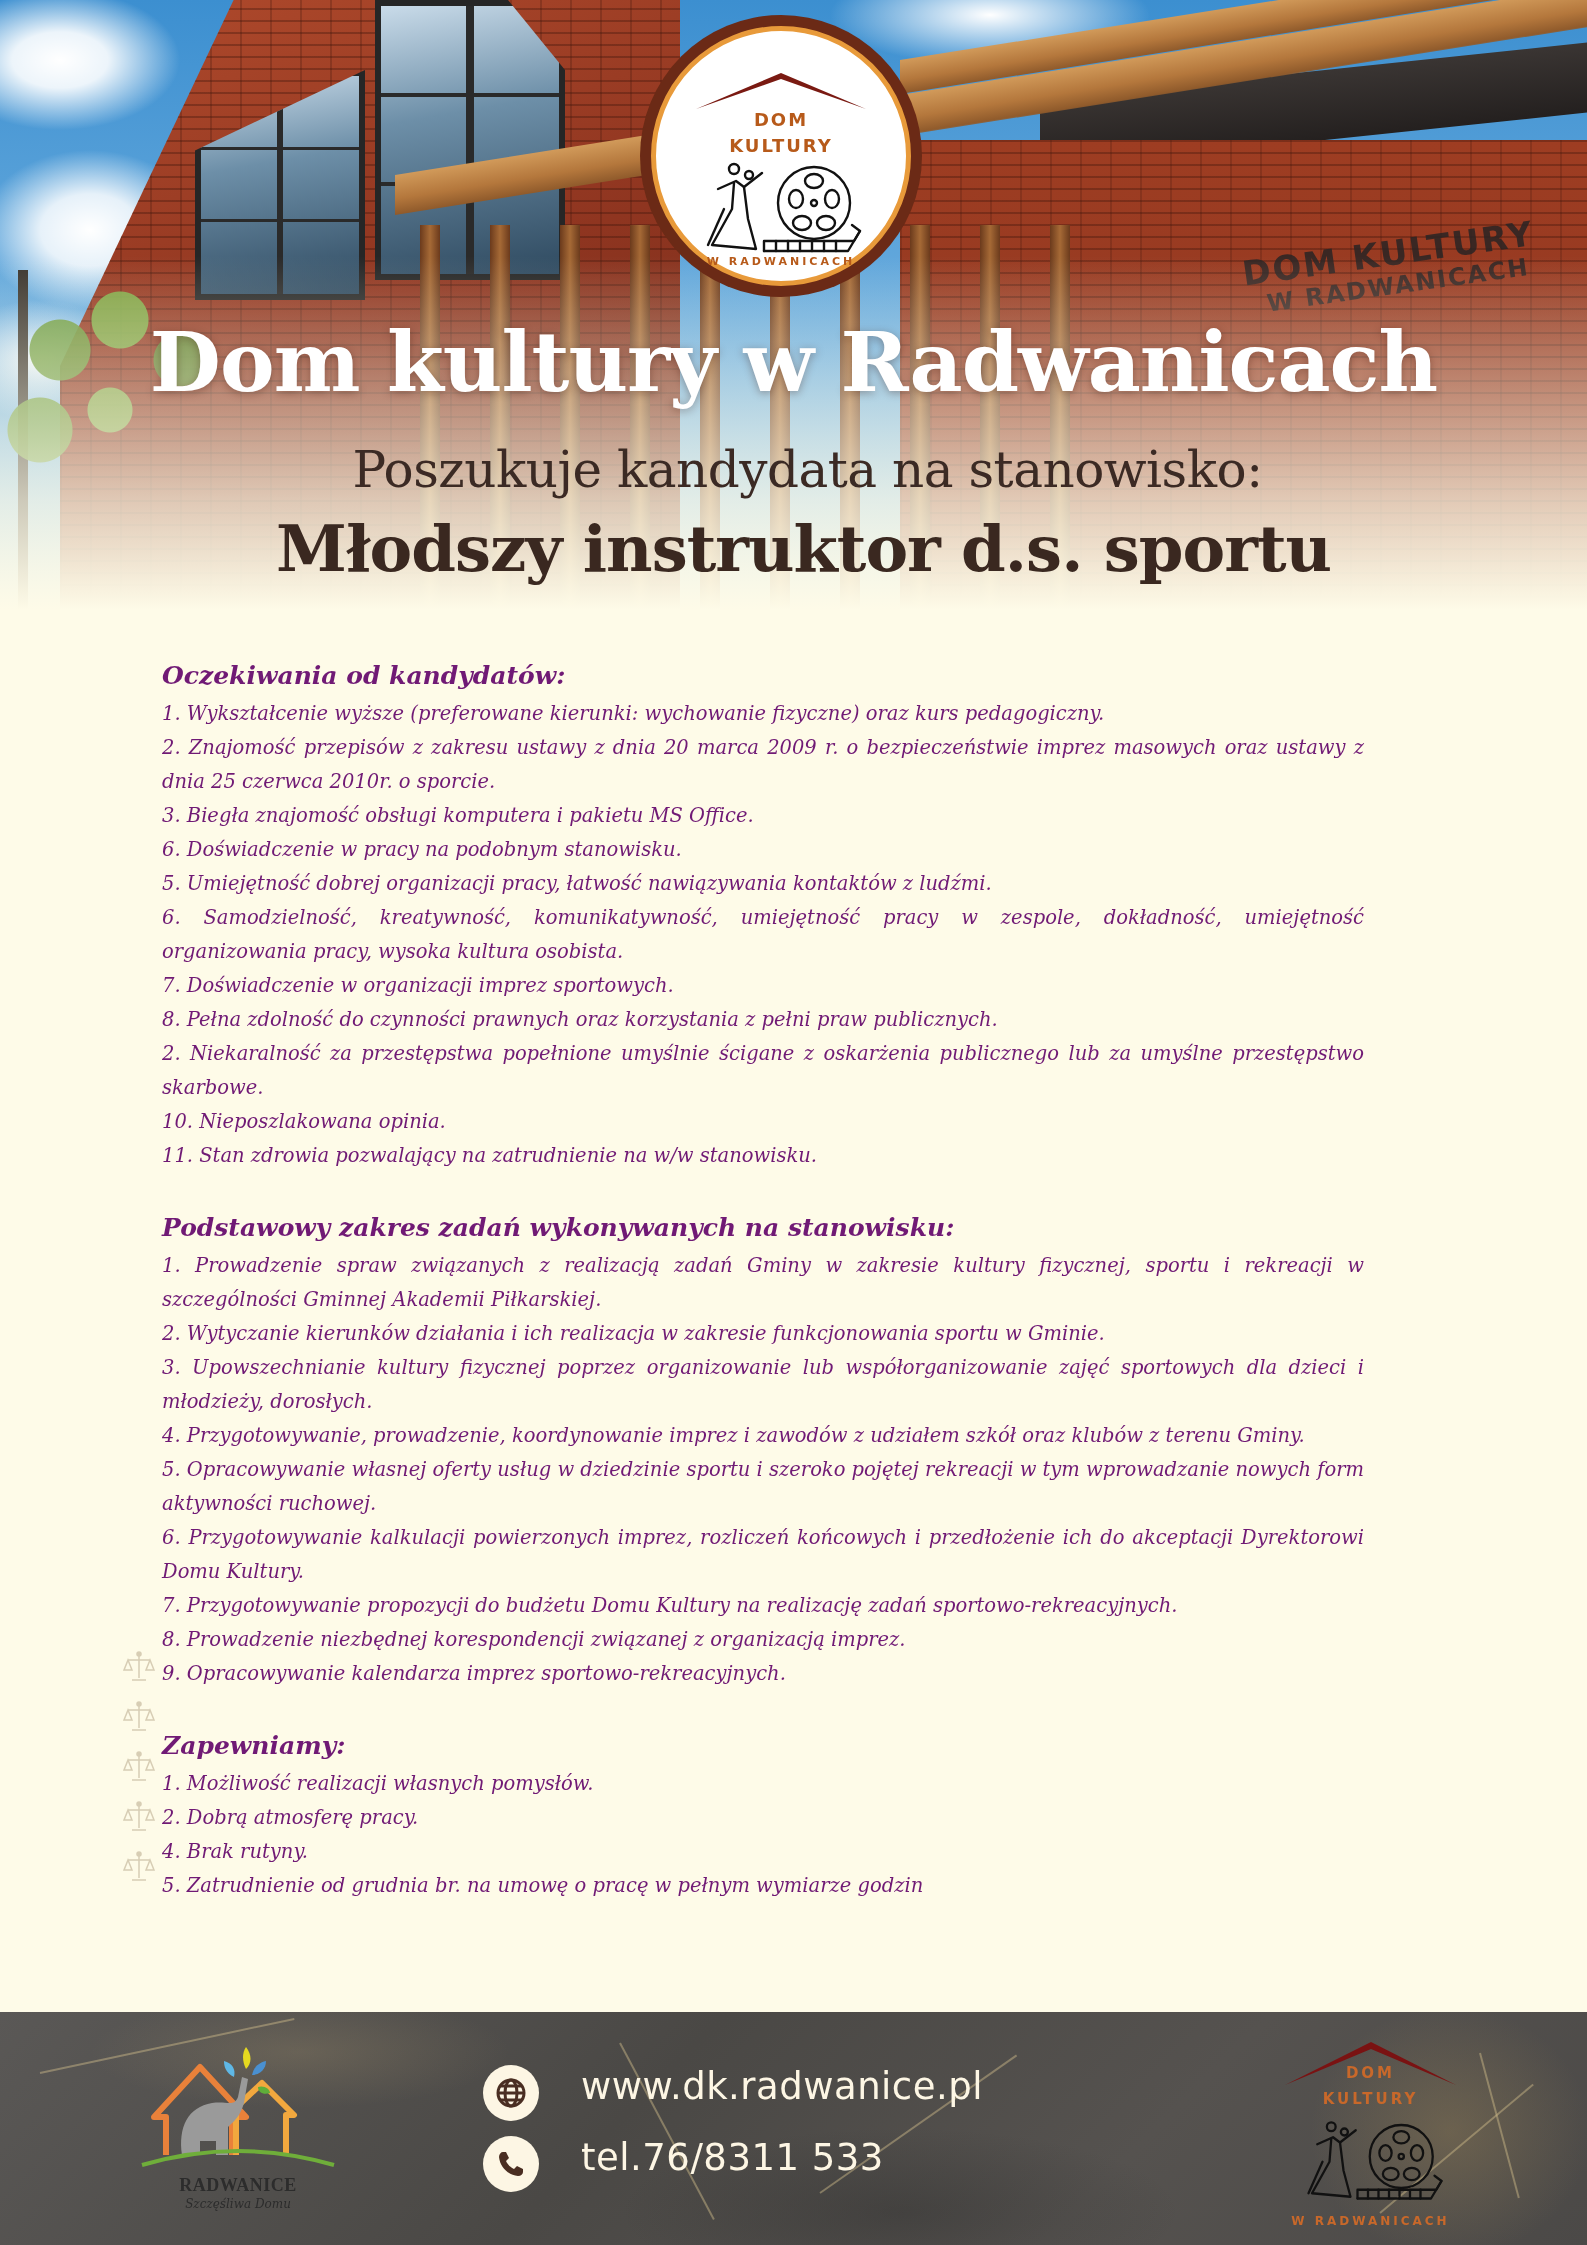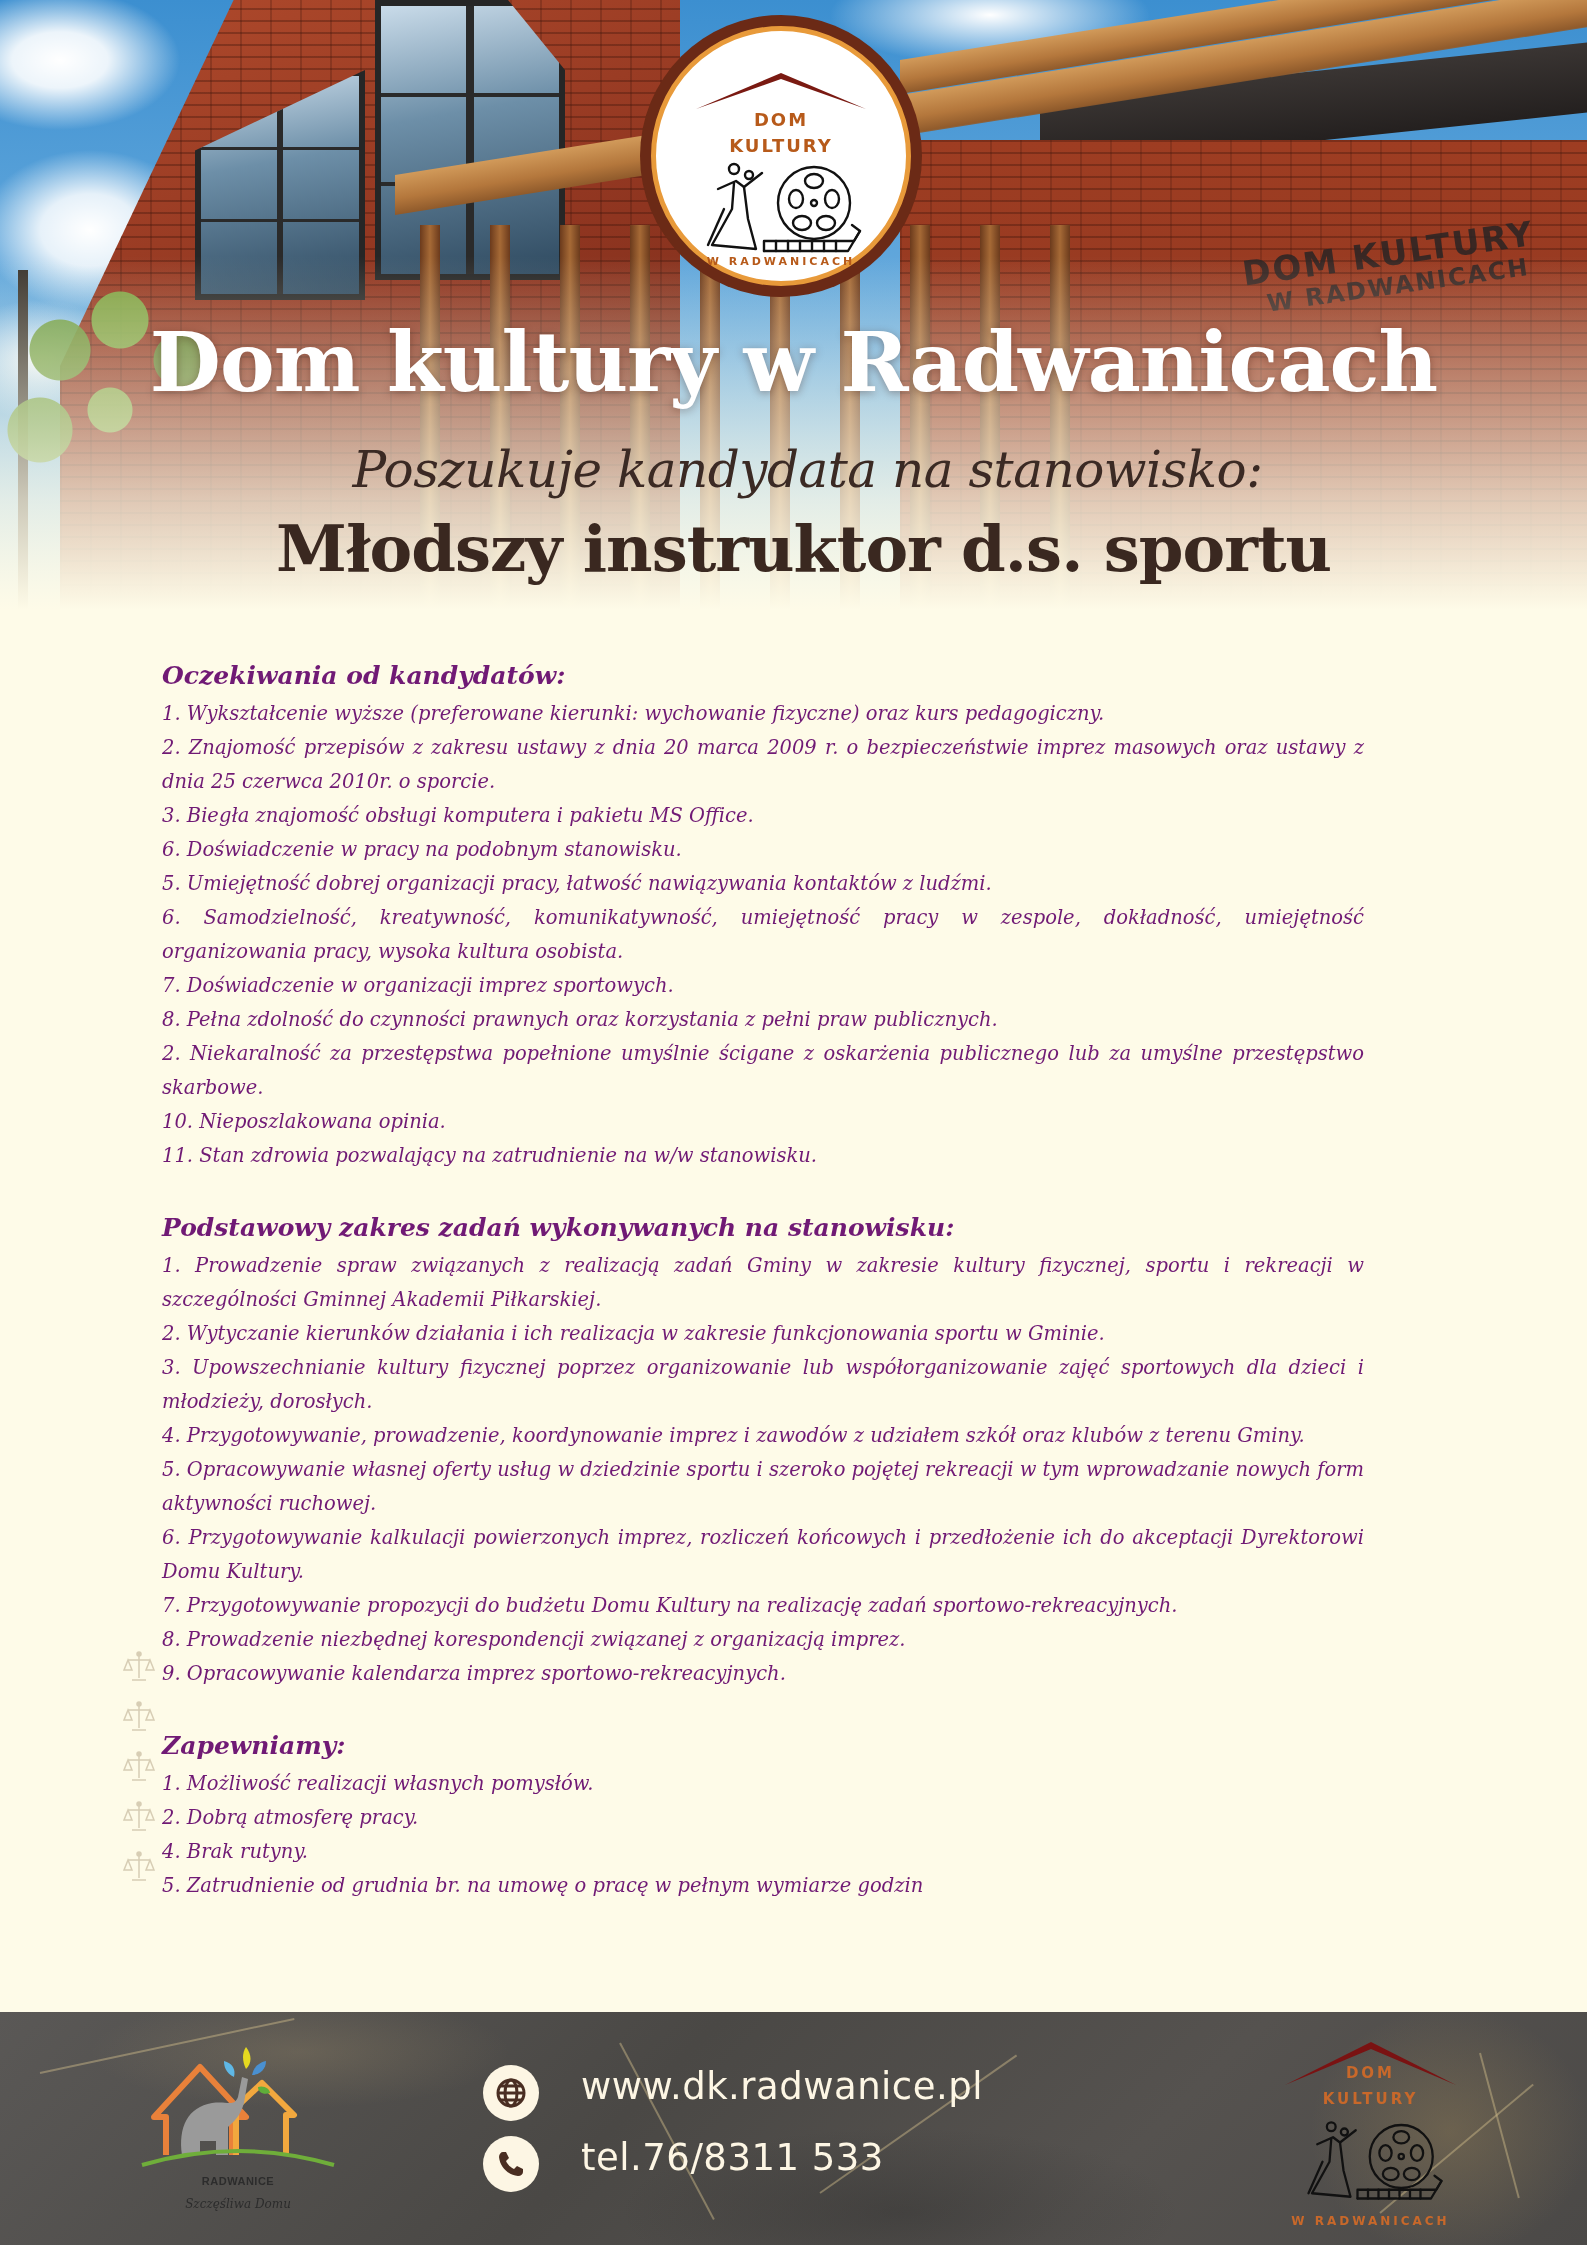--- a/index.html
+++ b/index.html
@@ -102,21 +102,21 @@
   
   .title-main {
     position: absolute; left: 0; top: 312px; width: 1587px; text-align: center;
     font-family: "DejaVu Serif", serif; font-weight: bold; font-size: 82px; line-height: 100px;
     color: #ffffff; letter-spacing: -1px;
     text-shadow: 0 2px 8px rgba(60,20,10,0.35);
   }
   .title-sub {
     position: absolute; left: 0; top: 440px; width: 1587px; text-align: center;
     font-family: "DejaVu Serif", serif; font-size: 50px; line-height: 60px; color: #3b2a24;
-    letter-spacing: -0.5px; padding-left: 28px; font-style: italic;
+    letter-spacing: -0.5px; padding-left: 28px;
   }
   .title-job {
     position: absolute; left: 0; top: 510px; width: 1587px; text-align: center;
     font-family: "DejaVu Serif", serif; font-weight: bold; font-size: 64px; line-height: 78px; color: #3a2820;
     letter-spacing: -1px; padding-left: 20px;
   }
 
   
   .content {
     position: absolute; left: 154px; top: 655px; width: 1202px;
@@ -137,21 +137,21 @@
       radial-gradient(ellipse 300px 80px at 300px 40px, rgba(170,150,110,0.25), transparent 70%),
       radial-gradient(ellipse 200px 180px at 1450px 120px, rgba(180,150,90,0.28), transparent 70%),
       radial-gradient(ellipse 400px 120px at 900px 200px, rgba(40,40,40,0.35), transparent 70%),
       linear-gradient(135deg, #5a5856 0%, #4a4845 40%, #55524f 70%, #4b4947 100%);
   }
   .vein { position: absolute; height: 2px; background: rgba(210,190,140,0.45); transform-origin: left center; }
 
   .rad-logo { position: absolute; left: 138px; top: 25px; width: 180px; height: 190px; }
   .rad-name {
     position: absolute; left: 0; top: 138px; width: 200px; text-align: center;
-    font-family: Liberation Sans, sans-serif; font-weight: bold; font-size: 11px; color: #2c2c2c; letter-spacing: 0.5px;
+    font-family: Liberation Serif, serif; font-weight: bold; font-size: 18px; color: #2c2c2c; letter-spacing: 0.5px;
   }
   .rad-tag {
     position: absolute; left: 0; top: 160px; width: 200px; text-align: center;
     font-family: "DejaVu Serif", serif; font-style: italic; font-size: 12px; color: #2c2c2c;
   }
 
   .contact { position: absolute; left: 483px; display: flex; align-items: flex-start; }
   .contact-icon {
     width: 56px; height: 56px; border-radius: 50%; background: #fdf6e4;
     display: flex; align-items: center; justify-content: center; margin-right: 42px;

